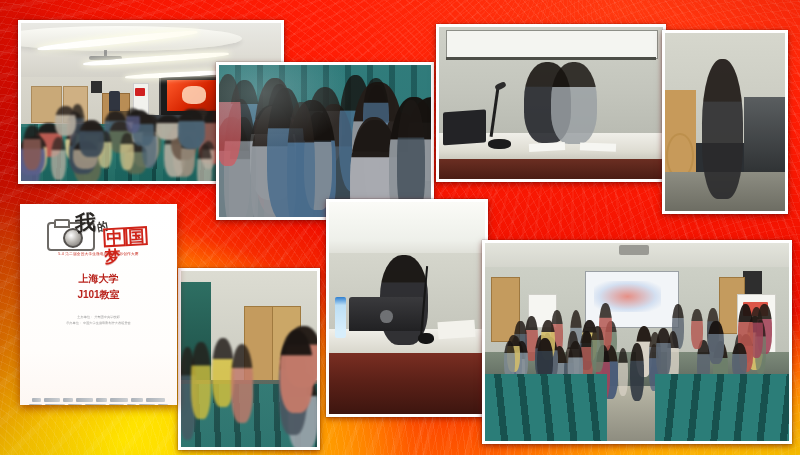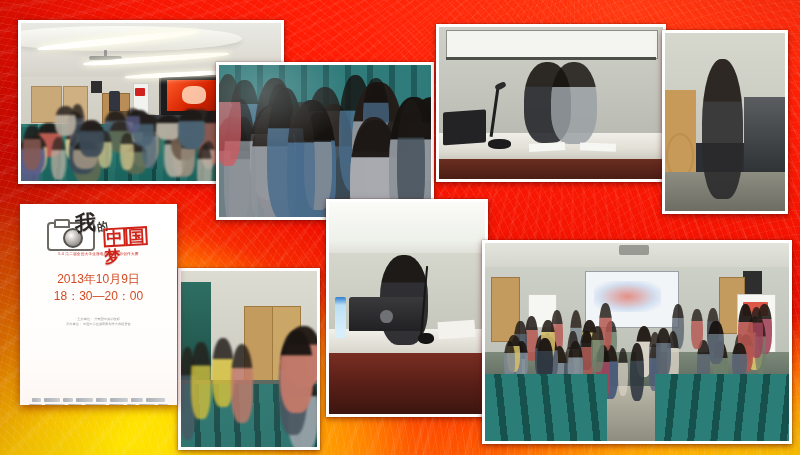--- a/index.html
+++ b/index.html
@@ -575,26 +575,24 @@
         <span class="cam"></span>
         <span class="logo-wo">我</span>
         <span class="logo-de">的</span>
         <span class="logo-zgm"><span class="boxchar">中</span><span class="boxchar">国</span><span>梦</span></span>
       </div>
 
       <div class="poster-sub">5.4 第二届全国大学生微电影和微电影创作大赛</div>
 
 
       <div class="poster-venue">
+        <div>上海大学</div>
+        <div>J101教室</div>
       </div>
 
-      <div class="poster-date">
-        <div>2013年10月9日</div>
-        <div>18：30—20：00</div>
-      </div>
 
       <div class="poster-credits">
         <div class="row">主办单位： 共青团中央学校部</div>
         <div class="row">承办单位： 中国大学生微电影创作大赛组委会</div>
 
       </div>
 
       <div class="sponsor-grid" id="sponsors">
           <i style="width:9px"></i>
           <i style="width:16px"></i>

